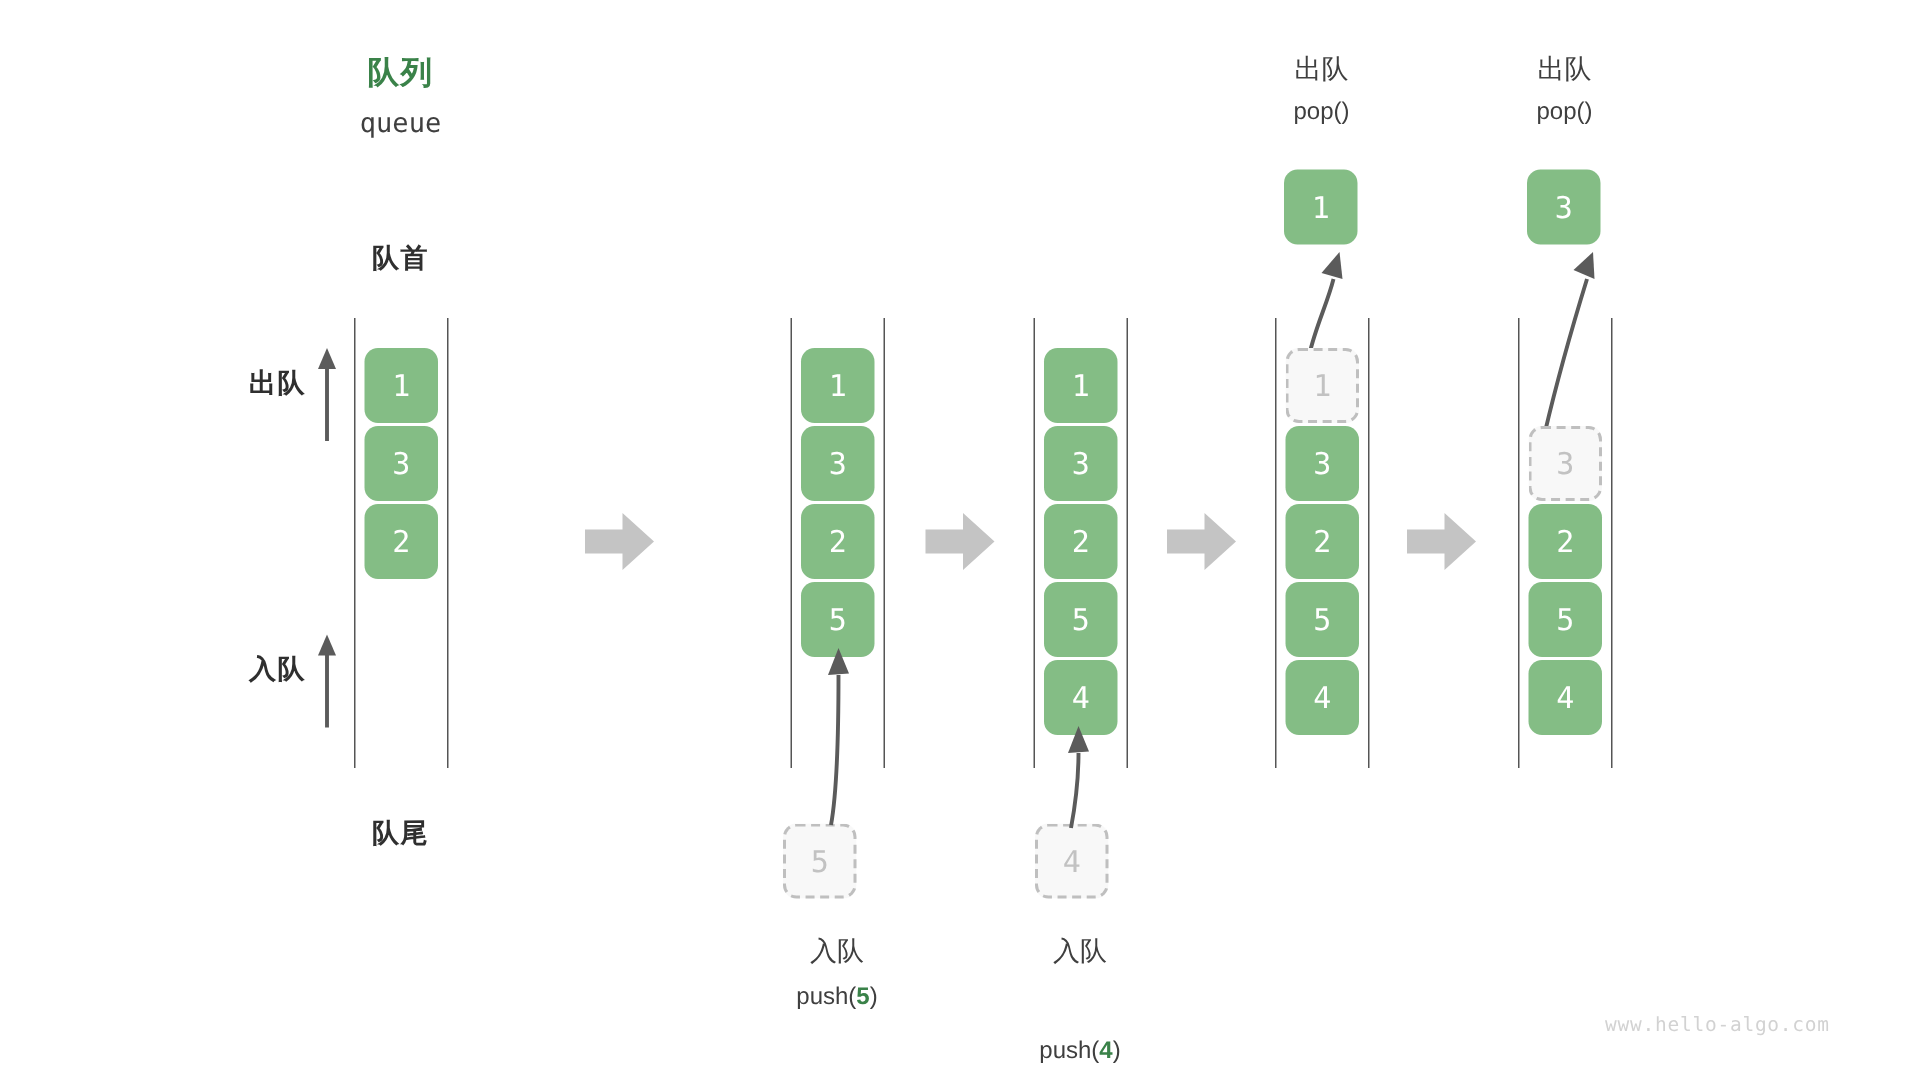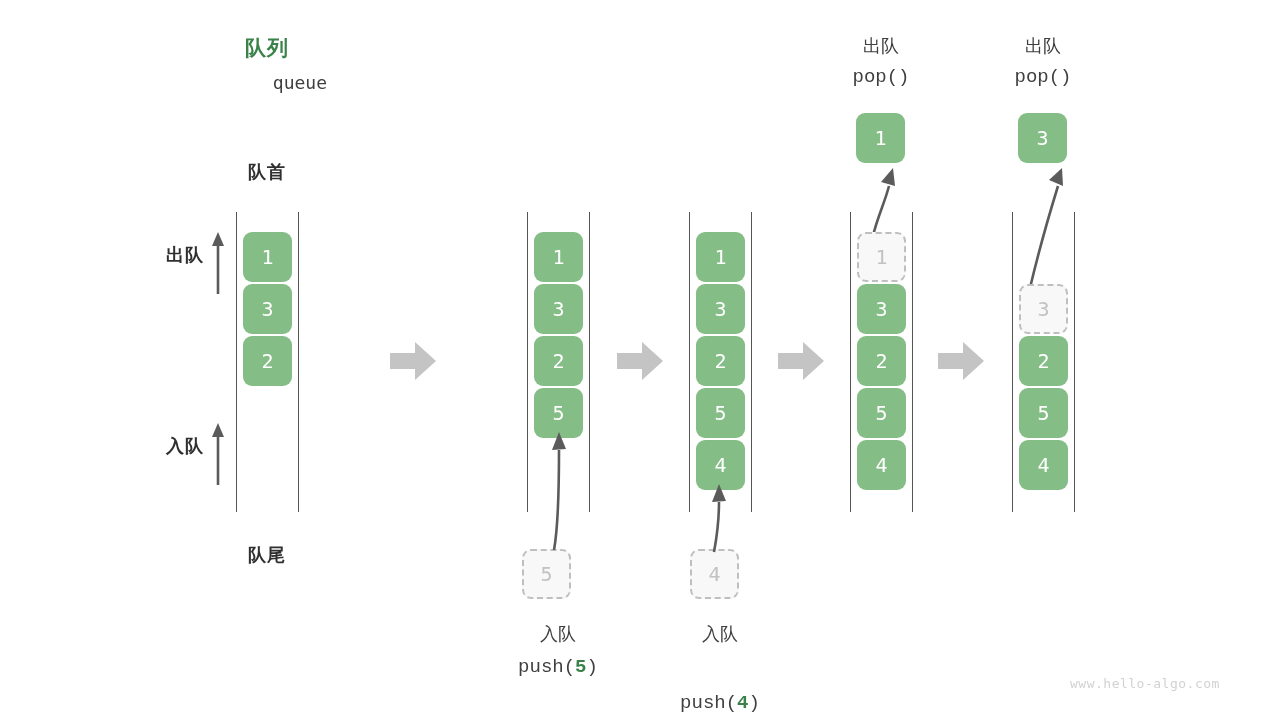--- a/index.html
+++ b/index.html
@@ -28,31 +28,31 @@
     font-weight: bold;
     font-size: 21px;
     color: #3a8249;
     text-align: center;
     letter-spacing: 1px;
   }
   .title-en {
     font-family: "DejaVu Sans Mono", "Liberation Mono", monospace;
     font-size: 18px;
     color: #3f3f3f;
-    text-align: right;
+    text-align: center;
   }
   .op-cn {
     font-size: 18px;
     color: #3f3f3f;
     text-align: center;
     font-family: "DejaVu Sans", "Liberation Sans", sans-serif;
   }
   .op-code {
-    font-family: Liberation Mono, monospace;
-    font-size: 19px;
+    font-family: Liberation Sans, sans-serif;
+    font-size: 16px;
     color: #3f3f3f;
     text-align: center;
     white-space: pre;
   }
   .op-code .arg { color: #3a8249; font-weight: bold; }
 
   .end-label {
     font-weight: bold;
     font-size: 18px;
     color: #2f2f2f;

